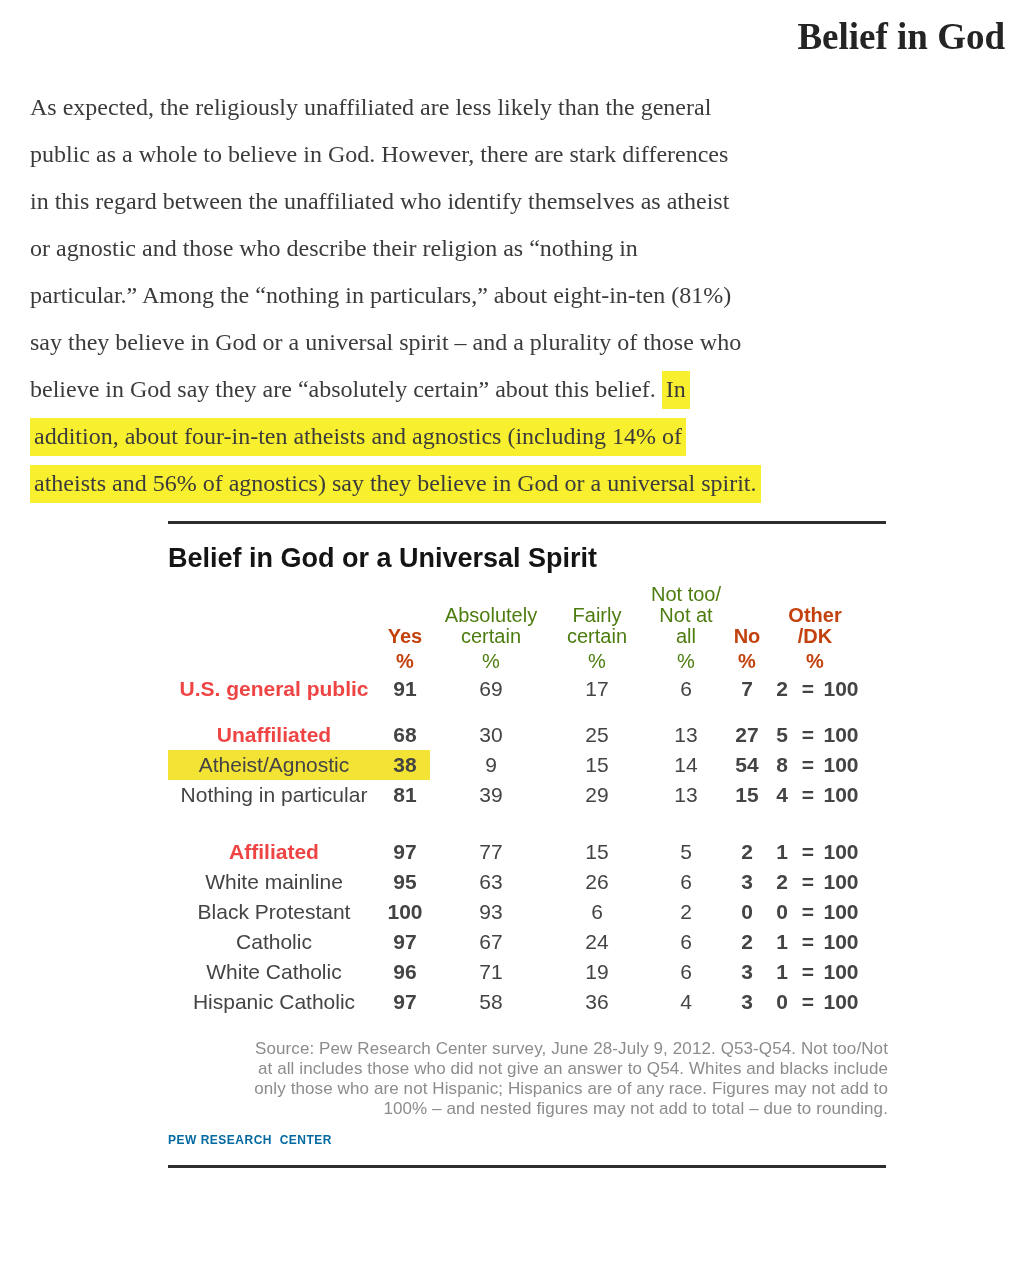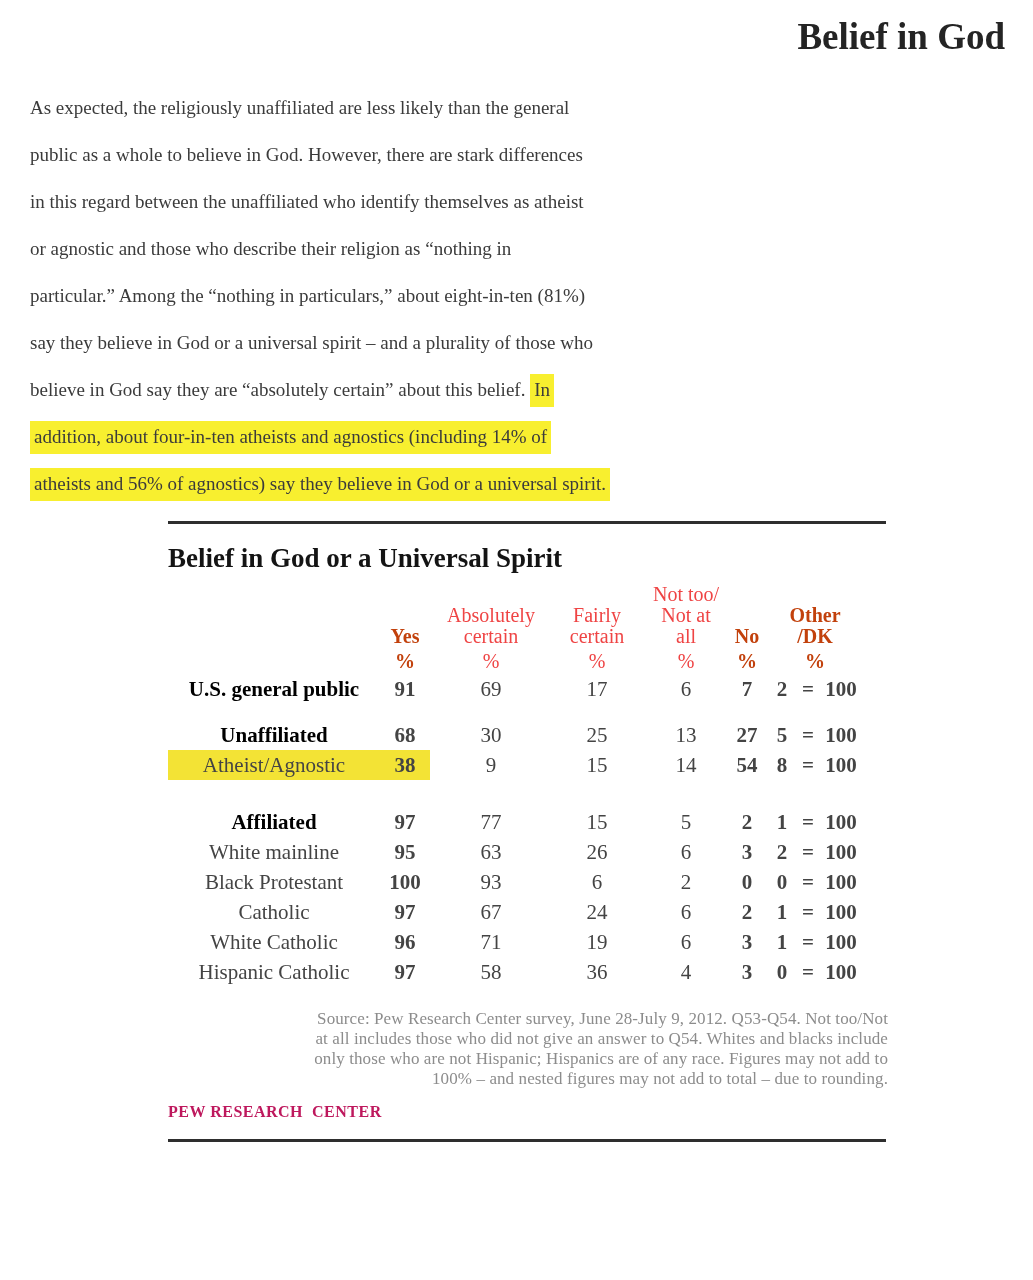--- a/index.html
+++ b/index.html
@@ -10,69 +10,69 @@
   .page { position:relative; width:1033px; height:1280px; background:#fff; }
 
   
   .heading {
     margin:14px 28px 0 30px;
     font-size:37px; font-weight:700; color:#242424;
     font-family:"Liberation Serif", serif; line-height:46px;text-align:right;
   }
   .para {
     margin:24px 22px 0 30px;
-    font-size:19px; line-height:47px; color:#3b3b3b;
+    font-size:24px; line-height:47px; color:#3b3b3b;
     white-space:pre-line;
   }
   .para mark {
     background:var(--hl-para, #f8ef2f);
     color:inherit;
     padding:5px 4px 7px 4px;
     -webkit-box-decoration-break:clone; box-decoration-break:clone;
     white-space:pre-line;
   }
 
   
   .table-block {
     margin:14px 0 12px 168px; width:718px;
-    font-family:Liberation Serif, serif; color:#1a1a1a;
+    font-family:Liberation Sans, sans-serif; color:#1a1a1a;
   }
   .rule { border:0; border-top:3px solid #2e2e2e; margin:0; width:718px; }
   .tbl-title {
     margin:19px 0 0 0; font-size:27px; font-weight:700; color:#141414;
     letter-spacing:0px; line-height:31px;
   }
   table.stat { border-collapse:collapse; table-layout:fixed; width:698px; margin-top:10px; }
   table.stat th, table.stat td { padding:0; overflow:visible; }
   table.stat thead th {
     vertical-align:bottom; font-size:20px; line-height:21px;
-    white-space:pre-line; text-align:center; font-weight:400; color:#ef4444;
+    white-space:pre-line; text-align:center; font-weight:400; color:#4d7c0f;
     padding-bottom:1px;
   }
   table.stat thead th.b { font-weight:700; color:#c2410c; }
   table.stat tr.pct-row th { height:26px; vertical-align:middle; padding-bottom:0; }
   table.stat td { height:30px; vertical-align:middle; font-size:21px; color:#444444; text-align:center; }
   td.c-label { text-align:left; color:#333333; }
-  td.c-label.lbl-bold { font-weight:700; color:#000000; }
+  td.c-label.lbl-bold { font-weight:700; color:#ef4444; }
   td.strong { font-weight:700; color:#141414; }
   td.r { text-align:right; }
   td.pad-no { padding-right:6px; }
   td.ind-0 { padding-left:4px; }
   td.ind-1 { padding-left:18px; }
   td.ind-2 { padding-left:31px; }
   td.hl { background:var(--hl-table, #f3e335); }
   tr.spacer td { height:auto; }
 
   .source-note {
     margin-top:22px; width:720px;
     font-size:17px; line-height:20px; color:#8c8c8c;
     white-space:pre-line; letter-spacing:0.1px;text-align:right;
   }
   .brand {
-    margin-top:14px; font-size:16px; font-weight:700; color:#be185d;
+    margin-top:14px; font-size:12px; font-weight:700; color:#0369a1;
     letter-spacing:0.5px; white-space:pre;
   }
   .rule-bottom { margin-top:18px; }
 </style>
 </head>
 <body>
 
 <div class="page">
 
   <h1 class="heading">Belief in God</h1>
@@ -158,20 +158,31 @@
             <td class="c-label ind-1 hl">Atheist/Agnostic</td>
             <td class="strong hl">38</td>
             <td>9</td>
             <td>15</td>
             <td>14</td>
             <td class="strong r pad-no">54</td>
             <td class="strong r">8</td>
             <td class="strong">=</td>
             <td class="strong r">100</td>
           </tr>
+          <tr>
+            <td class="c-label ind-1">Nothing in particular</td>
+            <td class="strong">81</td>
+            <td>39</td>
+            <td>29</td>
+            <td>13</td>
+            <td class="strong r pad-no">15</td>
+            <td class="strong r">4</td>
+            <td class="strong">=</td>
+            <td class="strong r">100</td>
+          </tr>
           <tr class="spacer">
             <td colspan="9" style="height: 27px;"></td>
           </tr>
           <tr>
             <td class="c-label ind-0 lbl-bold">Affiliated</td>
             <td class="strong">97</td>
             <td>77</td>
             <td>15</td>
             <td>5</td>
             <td class="strong r pad-no">2</td>

